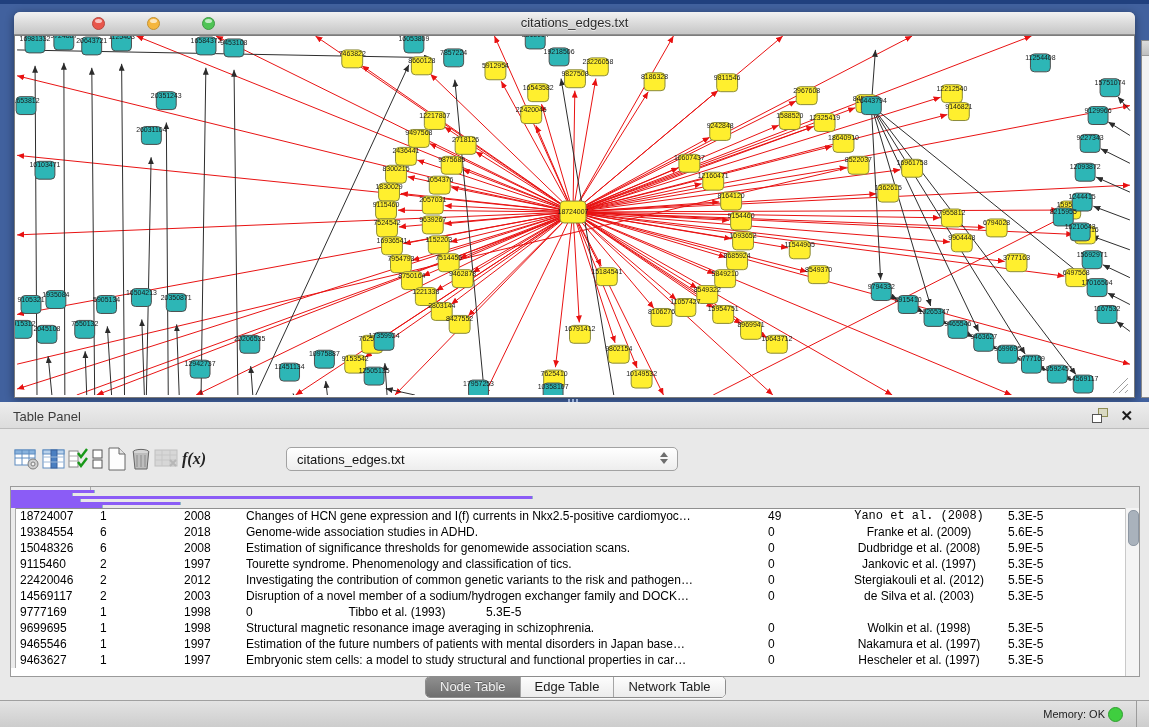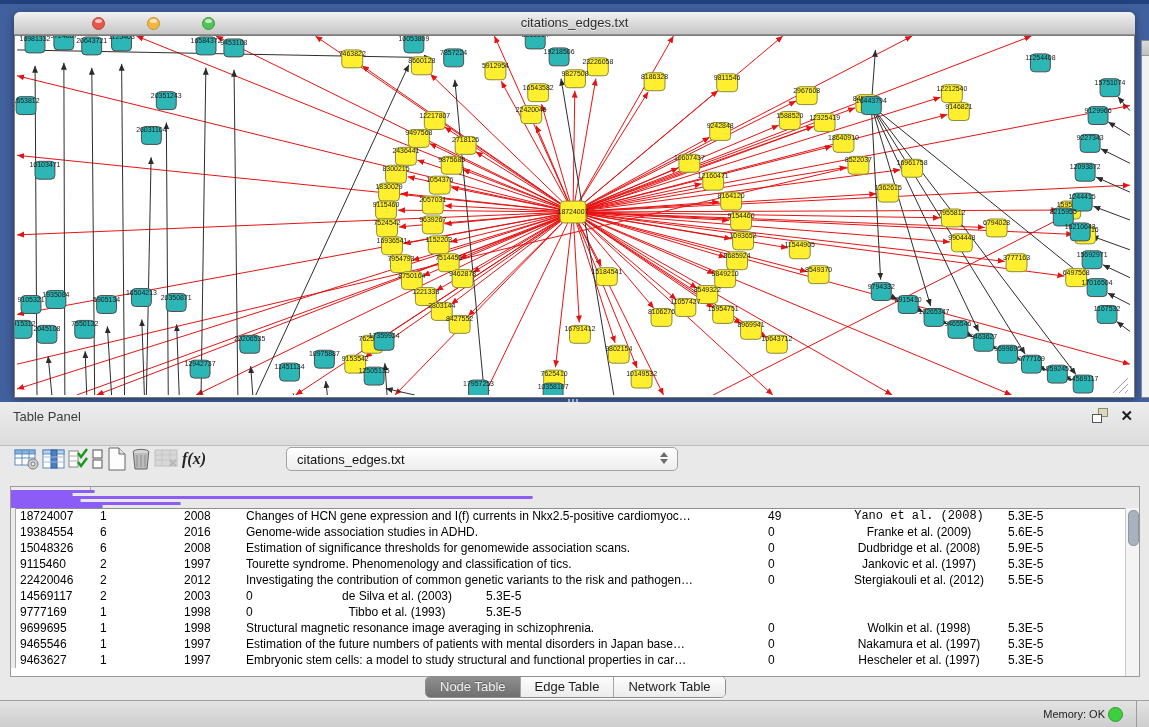--- a/index.html
+++ b/index.html
@@ -18,21 +18,21 @@
   .tl.red{left:78px;background:#E8564B;border:1px solid #B8473E;}
   .tl.yellow{left:133px;background:#F5B63E;border:1px solid #C29134;}
   .tl.green{left:188px;background:#4FC455;border:1px solid #3E9A44;}
   .canvas{position:absolute;left:0;top:23px;width:1119px;height:361px;background:#fff;border:1px solid #7c7c7c;}
   .sliver{position:absolute;left:1141px;top:36px;width:8px;height:356px;background:#f2f2f2;border:1px solid #8a8a8a;border-right:none;}
   .sliver .bar{height:14px;background:linear-gradient(#dcdcdc,#bfbfbf);border-bottom:1px solid #9a9a9a;}
   .splitter-grip{position:absolute;left:568px;top:395px;width:12px;height:5px;background:
     repeating-linear-gradient(90deg,#9ab0d8 0 2px,transparent 2px 4px);}
   
   .table-panel{position:absolute;left:0;top:402px;width:1149px;height:325px;background:#E9E9E9;}
-  .panel-header{position:absolute;left:0;top:0;width:100%;height:44px;
+  .panel-header{position:absolute;left:0;top:0;width:100%;height:27px;
     background:linear-gradient(#ededed,#dcdcdc);border-bottom:1px solid #bcbcbc;box-sizing:border-box;}
   .panel-title{position:absolute;left:13px;top:7px;font-size:13px;color:#3c3c3c;}
   .panel-icons{position:absolute;right:16px;top:6px;display:flex;gap:12px;align-items:center;}
   .restore-icon{position:relative;width:16px;height:15px;}
   .restore-icon .back{position:absolute;right:0;top:0;width:8px;height:7px;border:1.5px solid #8d8d55;background:#d9d9c2;}
   .restore-icon .front{position:absolute;left:0;bottom:0;width:8px;height:7px;border:1.5px solid #555;background:#fff;}
   .x-icon{font-size:15px;font-weight:bold;color:#1c1c1c;line-height:15px;}
   
   .toolbar{position:absolute;left:14px;top:40px;height:34px;display:flex;align-items:center;gap:2px;}
   .tb-icon{display:flex;align-items:center;justify-content:center;}
@@ -585,21 +585,21 @@
           <div class="td" style="width: 62px; text-align: left;">2008</div>
           <div class="td" style="width: 522px; text-align: left;">Changes of HCN gene expression and I(f) currents in Nkx2.5-positive cardiomyoc…</div>
           <div class="td" style="width: 70px; text-align: left;">49</div>
           <div class="td" style="width: 170px; text-align: center; font-family: Liberation Mono, monospace;">Yano et al. (2008)</div>
           <div class="td" style="width: 92px; text-align: left;">5.3E-5</div>
         </div>
         <div class="tr">
           <div class="gutter" style="background: rgb(236, 236, 236);"></div>
           <div class="td" style="width: 80px; text-align: left;">19384554</div>
           <div class="td" style="width: 84px; text-align: left;">6</div>
-          <div class="td" style="width: 62px; text-align: left;">2016</div>
+          <div class="td" style="width: 62px; text-align: left;">2018</div>
           <div class="td" style="width: 522px; text-align: left;">Genome-wide association studies in ADHD.</div>
           <div class="td" style="width: 70px; text-align: left;">0</div>
           <div class="td" style="width: 170px; text-align: center;">Franke et al. (2009)</div>
           <div class="td" style="width: 92px; text-align: left;">5.6E-5</div>
         </div>
         <div class="tr">
           <div class="gutter" style="background: rgb(236, 236, 236);"></div>
           <div class="td" style="width: 80px; text-align: left;">15048326</div>
           <div class="td" style="width: 84px; text-align: left;">6</div>
           <div class="td" style="width: 62px; text-align: left;">2008</div>
@@ -626,20 +626,21 @@
           <div class="td" style="width: 522px; text-align: left;">Investigating the contribution of common genetic variants to the risk and pathogen…</div>
           <div class="td" style="width: 70px; text-align: left;">0</div>
           <div class="td" style="width: 170px; text-align: center;">Stergiakouli et al. (2012)</div>
           <div class="td" style="width: 92px; text-align: left;">5.5E-5</div>
         </div>
         <div class="tr">
           <div class="gutter" style="background: rgb(236, 236, 236);"></div>
           <div class="td" style="width: 80px; text-align: left;">14569117</div>
           <div class="td" style="width: 84px; text-align: left;">2</div>
           <div class="td" style="width: 62px; text-align: left;">2003</div>
+          <div class="td" style="width: 522px; text-align: left;">Disruption of a novel member of a sodium/hydrogen exchanger family and DOCK…</div>
           <div class="td" style="width: 70px; text-align: left;">0</div>
           <div class="td" style="width: 170px; text-align: center;">de Silva et al. (2003)</div>
           <div class="td" style="width: 92px; text-align: left;">5.3E-5</div>
         </div>
         <div class="tr">
           <div class="gutter" style="background: rgb(236, 236, 236);"></div>
           <div class="td" style="width: 80px; text-align: left;">9777169</div>
           <div class="td" style="width: 84px; text-align: left;">1</div>
           <div class="td" style="width: 62px; text-align: left;">1998</div>
           <div class="td" style="width: 70px; text-align: left;">0</div>

